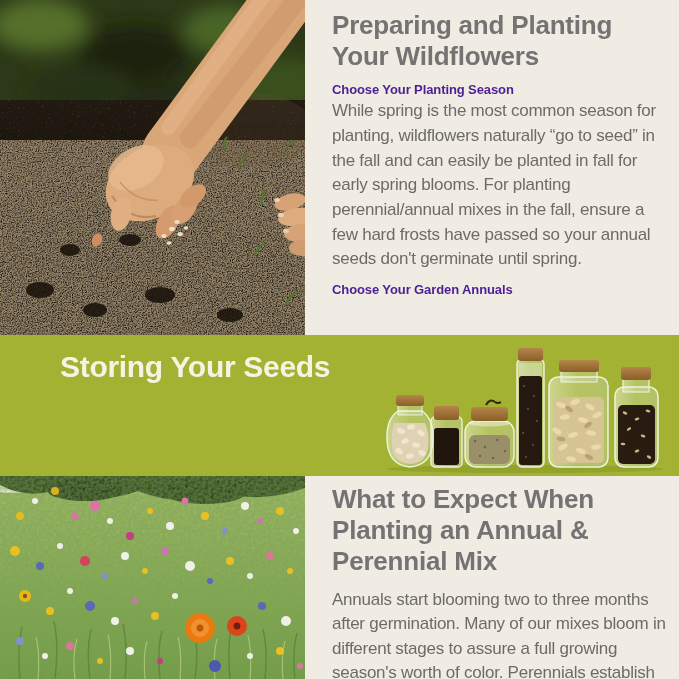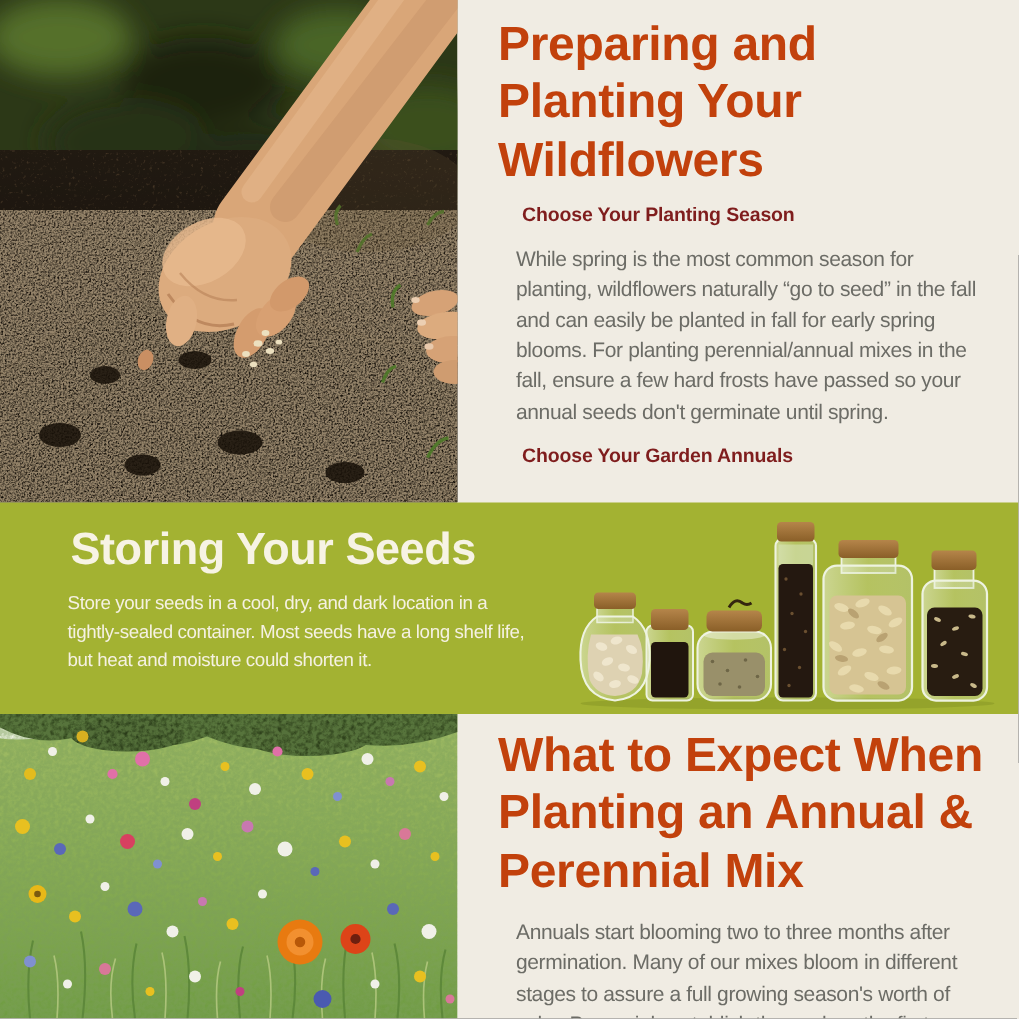--- a/index.html
+++ b/index.html
@@ -1,28 +1,28 @@
 <!DOCTYPE html>
 <html><head>
 <meta charset="utf-8">
 <style>
   html,body{margin:0;padding:0;background:#888;}
   #canvas{position:relative;width:679px;height:679px;background:#f0ece3;overflow:hidden;
           font-family:"Liberation Sans",sans-serif;}
   
   .photo-top{position:absolute;left:0;top:0;width:305px;height:335px;}
   .text-top{position:absolute;left:332px;top:10px;width:338px;}
-  .main-title{font-size:32px;font-weight:700;line-height:1.2;color:#c2410c;
+  .main-title{font-size:26px;font-weight:700;line-height:1.2;color:#737373;
               letter-spacing:-0.2px;margin:0 0 4px 0;}
-  .sub-head{font-size:13px;font-weight:700;color:#7f1d1d;margin:10px 0 2px 16px;letter-spacing:-0.1px;}
-  .body-text{font-size:14px;color:#6c6c66;line-height:1.45;margin:12px;letter-spacing:-0.25px;}
+  .sub-head{font-size:13px;font-weight:700;color:#4c1d95;margin:10px 0 2px 0;letter-spacing:-0.1px;}
+  .body-text{font-size:17px;color:#6c6c66;line-height:1.45;margin:0;letter-spacing:-0.25px;}
   
   .band{position:absolute;left:0;top:335px;width:679px;height:141px;background:#a3b232;}
   .band-inner{position:absolute;left:45px;top:15px;width:312px;}
-  .band-title{font-size:30px;font-weight:700;color:#f7f3e4;margin:0 0 9px 2px;letter-spacing:-0.3px;}
+  .band-title{font-size:30px;font-weight:700;color:#f7f3e4;margin:0 0 9px 15px;letter-spacing:-0.3px;}
   .band-body{font-size:12.5px;color:#f5f1e2;line-height:1.5;margin:0;letter-spacing:-0.25px;}
   .jars{position:absolute;right:12px;bottom:3px;width:282px;height:132px;}
   
   .photo-bottom{position:absolute;left:0;top:476px;width:305px;height:203px;}
   .text-bottom{position:absolute;left:332px;top:484px;width:340px;}
   .text-bottom .main-title{margin-bottom:10px;}
   svg{display:block;}
 </style>
 </head>
 <body>
@@ -124,21 +124,20 @@
       <p class="body-text">While spring is the most common season for planting, wildflowers naturally “go to seed” in the fall and can easily be planted in fall for early spring blooms. For planting perennial/annual mixes in the fall, ensure a few hard frosts have passed so your annual seeds don't germinate until spring.</p>
     </div>
     <div>
       <div class="sub-head">Choose Your Garden Annuals</div>
     </div>
   </div>
 
   <div class="band">
     <div class="band-inner">
       <h2 class="band-title">Storing Your Seeds</h2>
-      <p class="band-body">Store your seeds in a cool, dry, and dark location in a tightly-sealed container. Most seeds have a long shelf life, but heat and moisture could shorten it.</p>
     </div>
     <div class="jars">
       <svg width="282" height="132" viewBox="0 0 282 132">
         <defs>
           <linearGradient id="glassG" x1="0" y1="0" x2="1" y2="0">
             <stop offset="0" stop-color="#edf3de" stop-opacity="0.55"></stop>
             <stop offset="0.5" stop-color="#dfe9cc" stop-opacity="0.30"></stop>
             <stop offset="1" stop-color="#c7d4a8" stop-opacity="0.45"></stop>
           </linearGradient>
           <linearGradient id="corkG" x1="0" y1="0" x2="0" y2="1">

